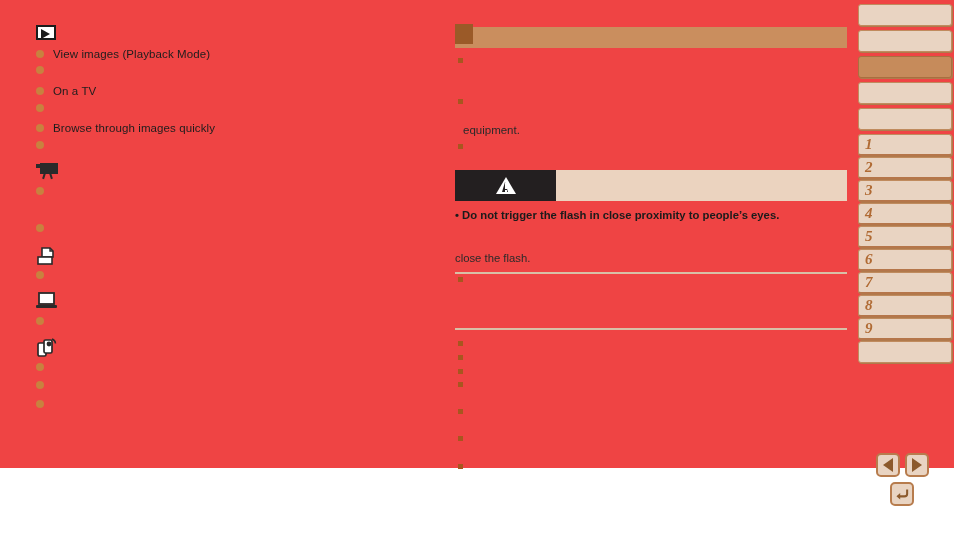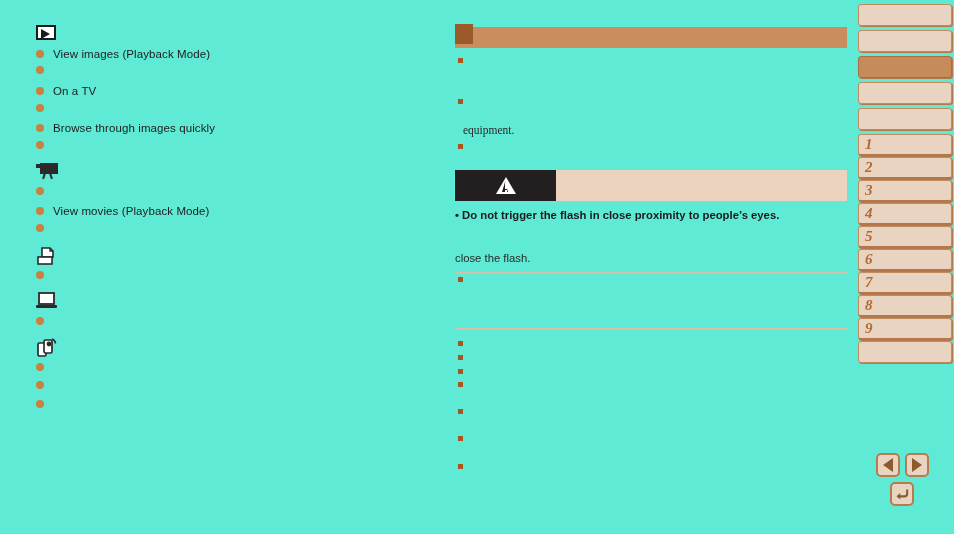--- a/index.html
+++ b/index.html
@@ -2,21 +2,21 @@
 <html><head>
 <meta charset="utf-8">
 <style>
   * { margin:0; padding:0; box-sizing:border-box; }
   html,body{
     width:954px; height:534px;
     background:#ffffff;
     font-family:"Liberation Sans", sans-serif;
     overflow:hidden;
   }
-  .page{ position:relative; width:954px; height:534px; background:#5eead4; }
+  .page{ position:relative; width:954px; height:468px; background:#ef4444; }
 
   
   .toc{ position:absolute; left:0; top:0; width:430px; height:534px; }
 
   .toc-icon{ position:absolute; left:36px; width:22px; height:18px; }
 
   
   .ico-playback{
     border:2px solid #1b1b1b; background:#fff;
     width:20px; height:15px;
@@ -62,21 +62,20 @@
     position:absolute; left:0; top:-3px; width:18px; height:20px;
     background:#9b5a28;
   }
 
   .c-bullet{
     position:absolute; width:5px; height:5px; background:#a8561f;
   }
   .c-text{
     position:absolute; font-size:11.5px; color:#2a2a2a;
     white-space:nowrap;
-    font-family:Liberation Serif, serif;
   }
 
   
   .warn-head{ position:absolute; left:0; top:170px; width:392px; height:31px; background:#ebd3bf; }
   .warn-head .badge{
     position:absolute; left:0; top:0; width:101px; height:31px;
     background:#231f20; display:flex; align-items:center; justify-content:center;
   }
   .tri{ position:relative; width:20px; height:17px; }
   .tri:before{
@@ -179,24 +178,20 @@
       <div class="toc-icon ico-movie" style="top: 162px;">
         <span class="body"></span>
         <span class="lens"></span>
         <span class="legL"></span>
         <span class="legR"></span>
       </div>
       <div class="bullet-row" style="top: 187px;">
         <span class="dot"></span>
         <span class="bullet-label"></span>
       </div>
-      <div class="bullet-row" style="top: 205px;">
-        <span class="dot"></span>
-        <span class="bullet-label">View movies (Playback Mode)</span>
-      </div>
       <div class="bullet-row" style="top: 224px;">
         <span class="dot"></span>
         <span class="bullet-label"></span>
       </div>
       <div class="toc-icon ico-print" style="top: 247px;"><svg width="22" height="20" viewBox="0 0 22 20">
           <path d="M6 1 h8 l3 3 v6 h-11 z" fill="#fff" stroke="#2a2a2a" stroke-width="1.6"></path>
           <path d="M14 1 v3 h3" fill="none" stroke="#2a2a2a" stroke-width="1.4"></path>
           <rect x="2" y="10" width="14" height="7" fill="#fff" stroke="#2a2a2a" stroke-width="1.6"></rect>
         </svg></div>
       <div class="bullet-row" style="top: 271px;">

